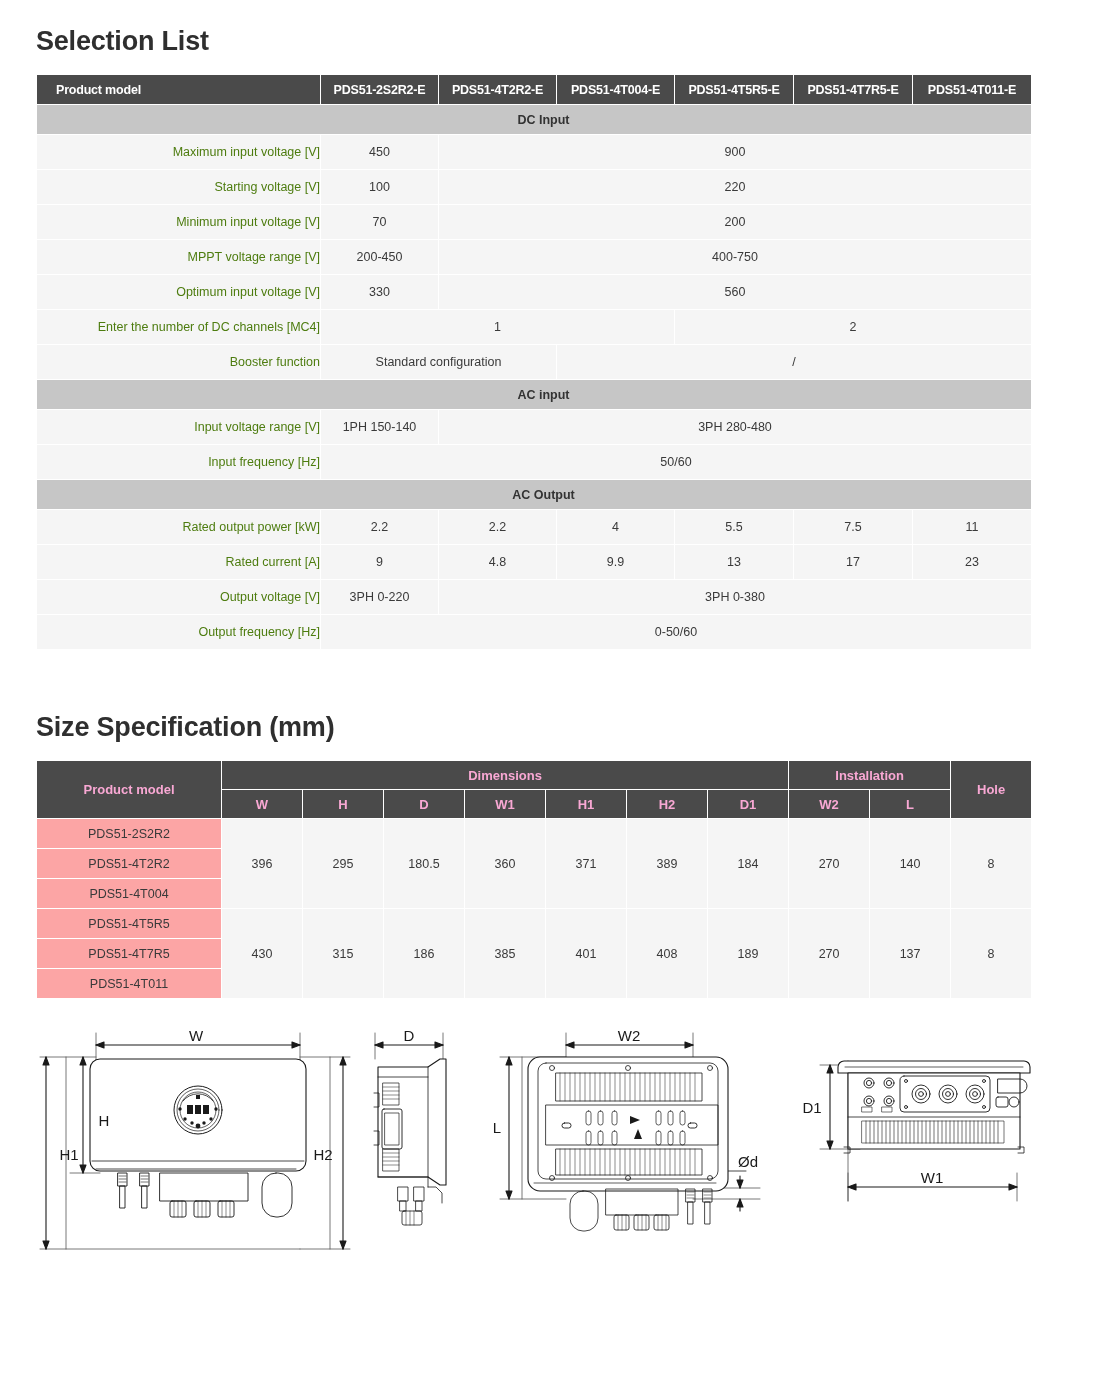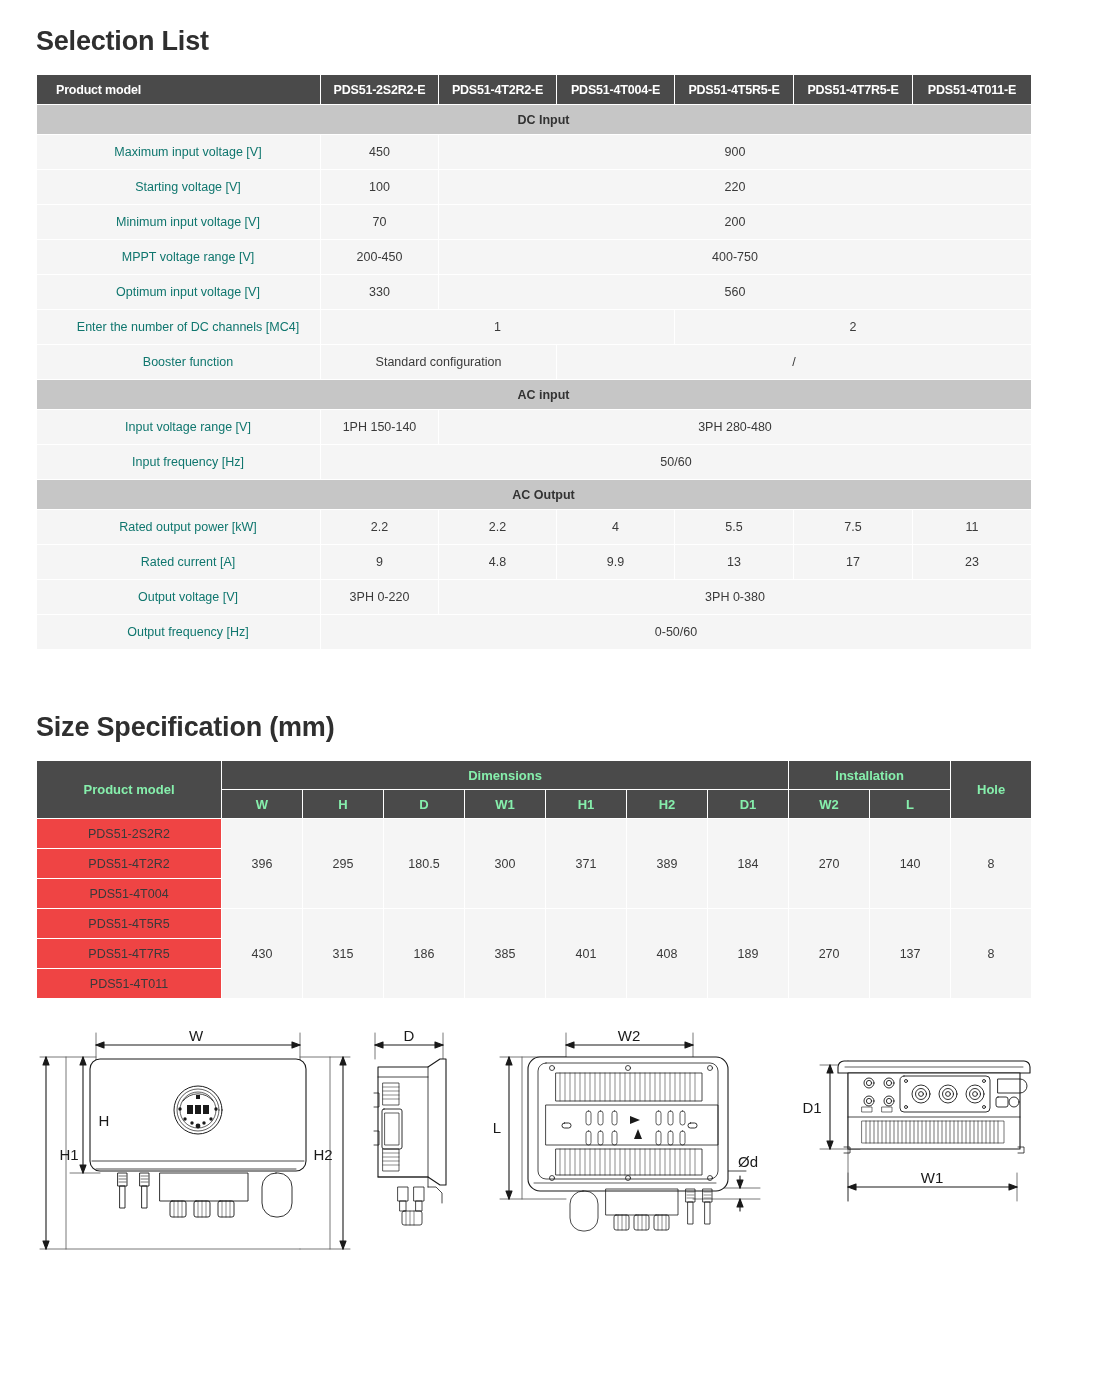--- a/index.html
+++ b/index.html
@@ -61,45 +61,45 @@
     background: #c6c6c6;
     color: #333333;
     font-weight: bold;
     height: 29px;
     text-align: center;
     padding-left: 19px;
     font-size: 12.5px;
   }
   #selection-table td.rowlabel {
     background: #f5f5f5;
-    text-align: center;
+    text-align: right;
     padding-left: 19px;
     height: 34px;
-    color: #0f766e;
+    color: #4d7c0f;
     font-size: 12.5px;
   }
   #selection-table td.val {
     background: #f5f5f5;
     text-align: center;
     height: 34px;
     color: #3a3a3a;
     font-size: 12.5px;
   }
 
   
   #size-table { margin-top: 17px; }
   #size-table th.hdr {
     background: #4a4a4a;
-    color: #86efac;
+    color: #f9a8d4;
     font-size: 13px;
     font-weight: bold;
     height: 28px;
   }
   #size-table td.model {
-    background: #ef4444;
+    background: #fca5a5;
     text-align: center;
     height: 29px;
     color: #3a3a3a;
     font-size: 12.5px;
   }
   #size-table td.dim {
     background: #f5f5f5;
     text-align: center;
     color: #3a3a3a;
     font-size: 12.5px;
@@ -269,21 +269,21 @@
         <th class="hdr">W2</th>
         <th class="hdr">L</th>
       </tr>
     </thead>
     <tbody>
       <tr>
         <td class="model">PDS51-2S2R2</td>
         <td class="dim" rowspan="3">396</td>
         <td class="dim" rowspan="3">295</td>
         <td class="dim" rowspan="3">180.5</td>
-        <td class="dim" rowspan="3">300</td>
+        <td class="dim" rowspan="3">360</td>
         <td class="dim" rowspan="3">371</td>
         <td class="dim" rowspan="3">389</td>
         <td class="dim" rowspan="3">184</td>
         <td class="dim" rowspan="3">270</td>
         <td class="dim" rowspan="3">140</td>
         <td class="dim" rowspan="3">8</td>
       </tr>
       <tr>
         <td class="model">PDS51-4T2R2</td>
       </tr>

